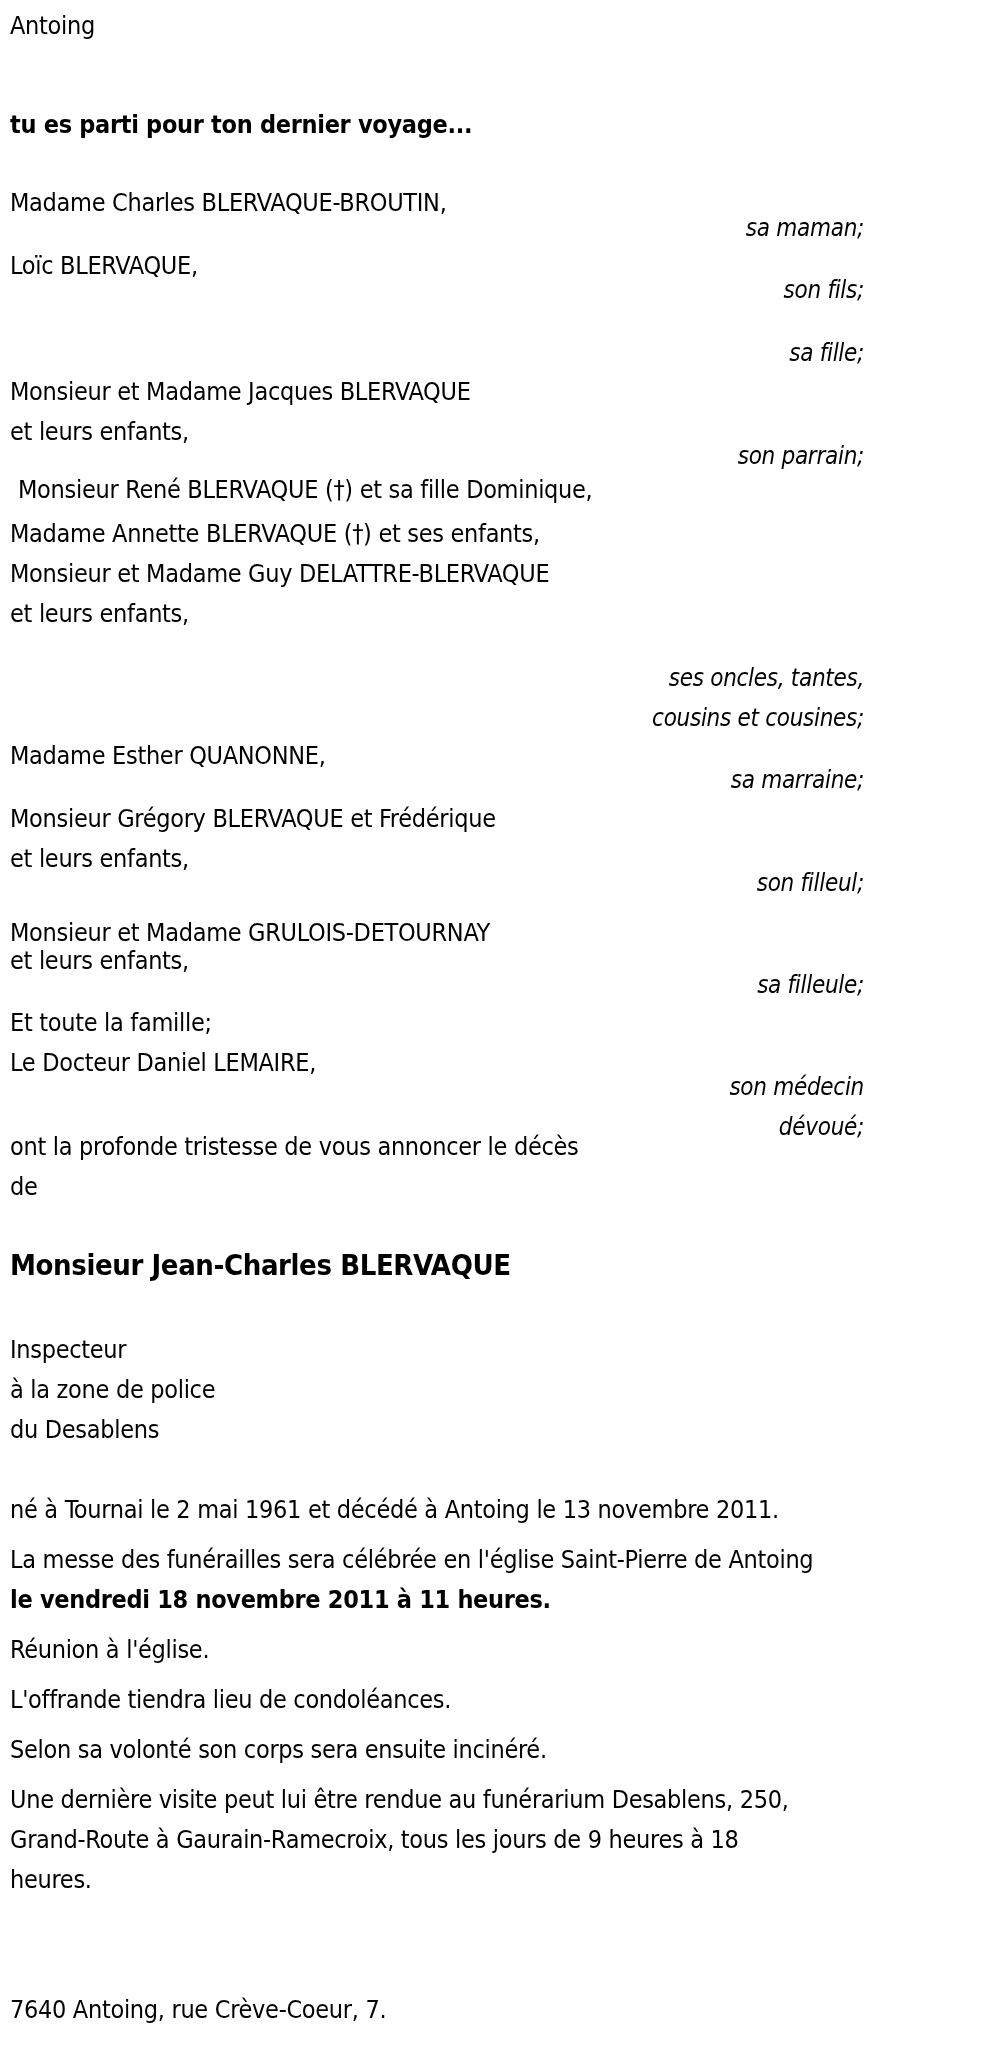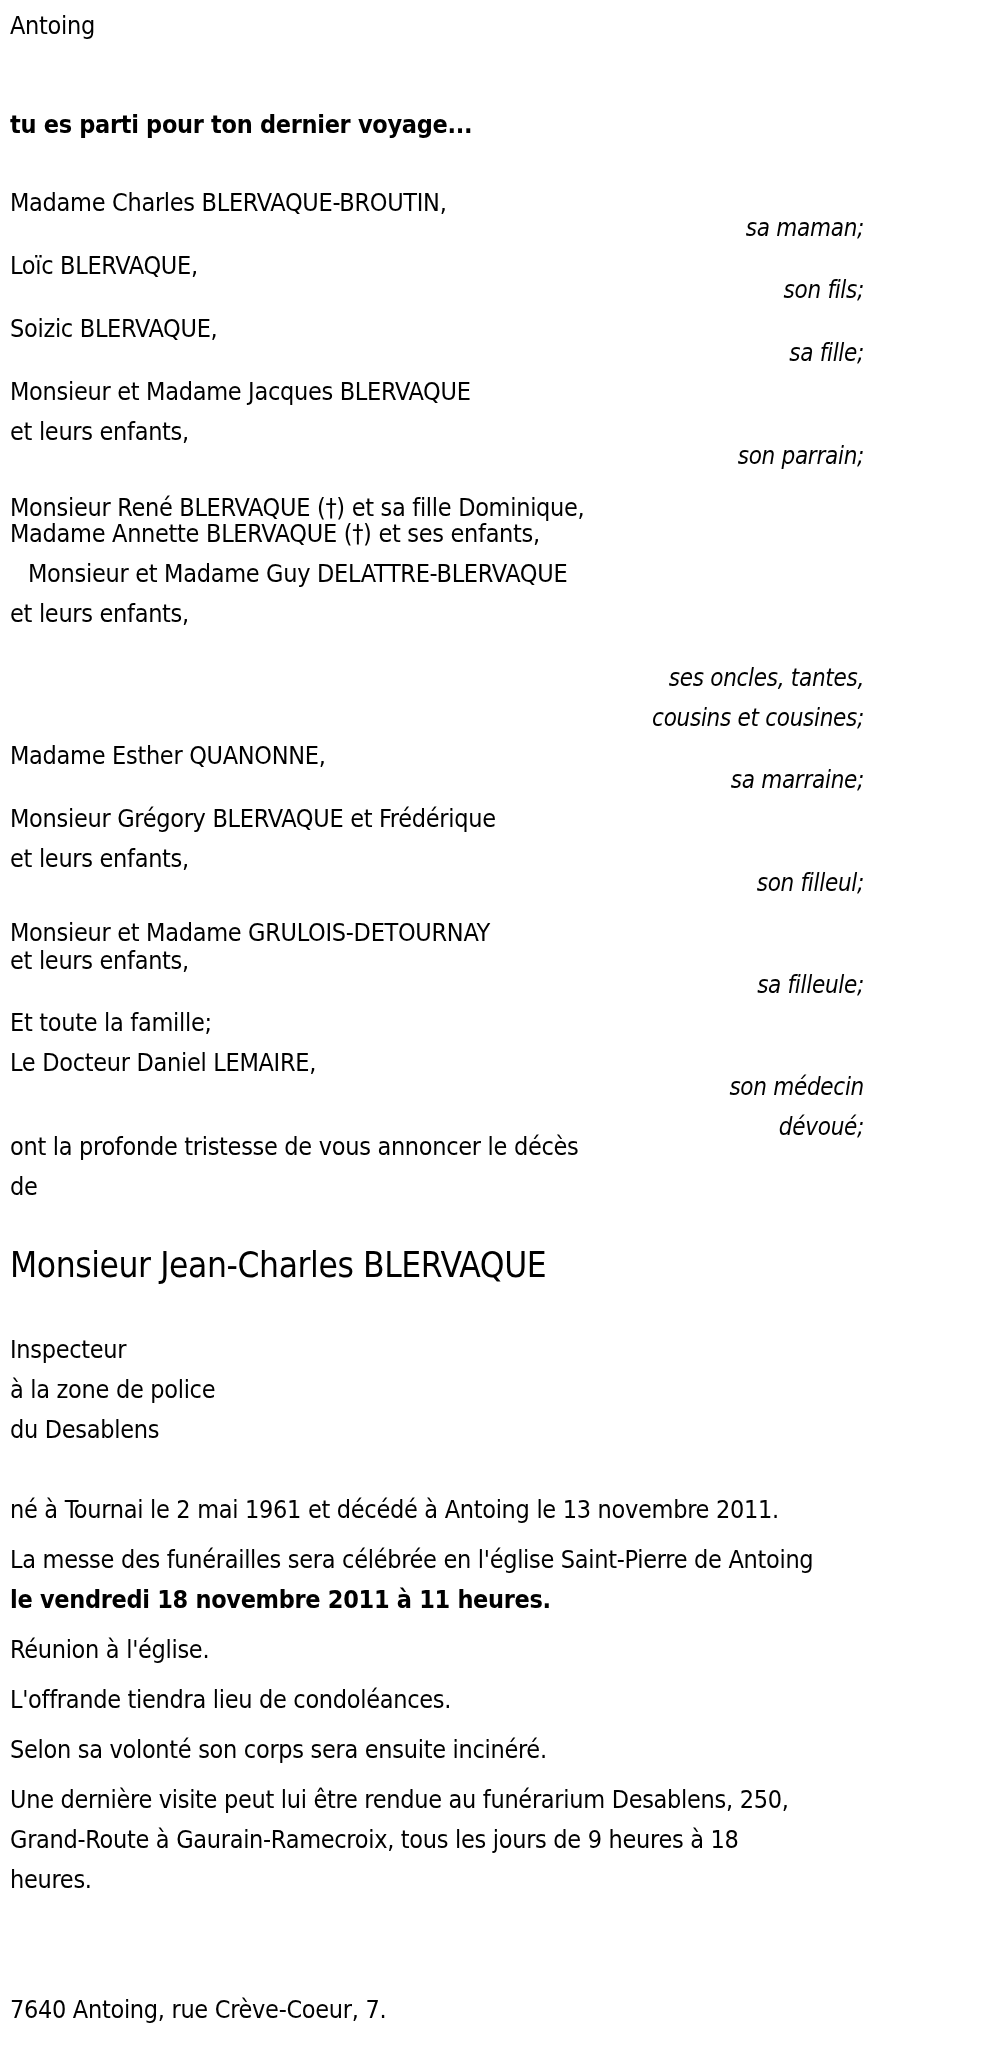--- a/index.html
+++ b/index.html
@@ -37,51 +37,50 @@
       white-space: nowrap;
       line-height: 40px;
       height: 40px;
       font-style: italic;
       font-size: 24px;
       text-align: right;
       letter-spacing: -0.3px;
     }
     .b { font-weight: bold; }
     .title {
-      font-weight: normal;
-      font-size: 35px;
+      font-weight: bold;
+      font-size: 29px;
       line-height: 50px;
       height: 50px;
       letter-spacing: -0.4px;
     }
   </style>
 </head>
 <body>
 
 <div class="doc">
 
   <div class="ln" style="top:6px;">Antoing</div>
   <div class="ln b" style="top:105px;">tu es parti pour ton dernier voyage...</div>
 
   <div class="ln" style="top:183px;">Madame Charles BLERVAQUE-BROUTIN,</div>
   <div class="rt" style="top:208px;">sa maman;</div>
 
   <div class="ln" style="top:246px;">Loïc BLERVAQUE,</div>
   <div class="rt" style="top:270px;font-style:italic;">son fils;</div>
 
-  <div class="ln" style="top:309px;">Soizic BLERVAQUE,</div>
   <div class="rt" style="top:333px;">sa fille;</div>
 
   <div class="ln" style="top:372px;">Monsieur et Madame Jacques BLERVAQUE</div>
   <div class="ln" style="top:412px;">et leurs enfants,</div>
   <div class="rt" style="top:436px;">son parrain;</div>
 
-  <div class="ln" style="top:488px;">Monsieur René BLERVAQUE (†) et sa fille Dominique,</div>
+  <div class="ln" style="top:470px;margin-left:8px;">Monsieur René BLERVAQUE (†) et sa fille Dominique,</div>
   <div class="ln" style="top:514px;">Madame Annette BLERVAQUE (†) et ses enfants,</div>
-  <div class="ln" style="top:554px;margin-left:18px;">Monsieur et Madame Guy DELATTRE-BLERVAQUE</div>
+  <div class="ln" style="top:554px;">Monsieur et Madame Guy DELATTRE-BLERVAQUE</div>
   <div class="ln" style="top:594px;">et leurs enfants,</div>
   <div class="rt" style="top:658px;">ses oncles, tantes,</div>
   <div class="rt" style="top:698px;">cousins et cousines;</div>
 
   <div class="ln" style="top:736px;">Madame Esther QUANONNE,</div>
   <div class="rt" style="top:760px;">sa marraine;</div>
 
   <div class="ln" style="top:799px;">Monsieur Grégory BLERVAQUE et Frédérique</div>
   <div class="ln" style="top:839px;">et leurs enfants,</div>
   <div class="rt" style="top:863px;">son filleul;</div>

